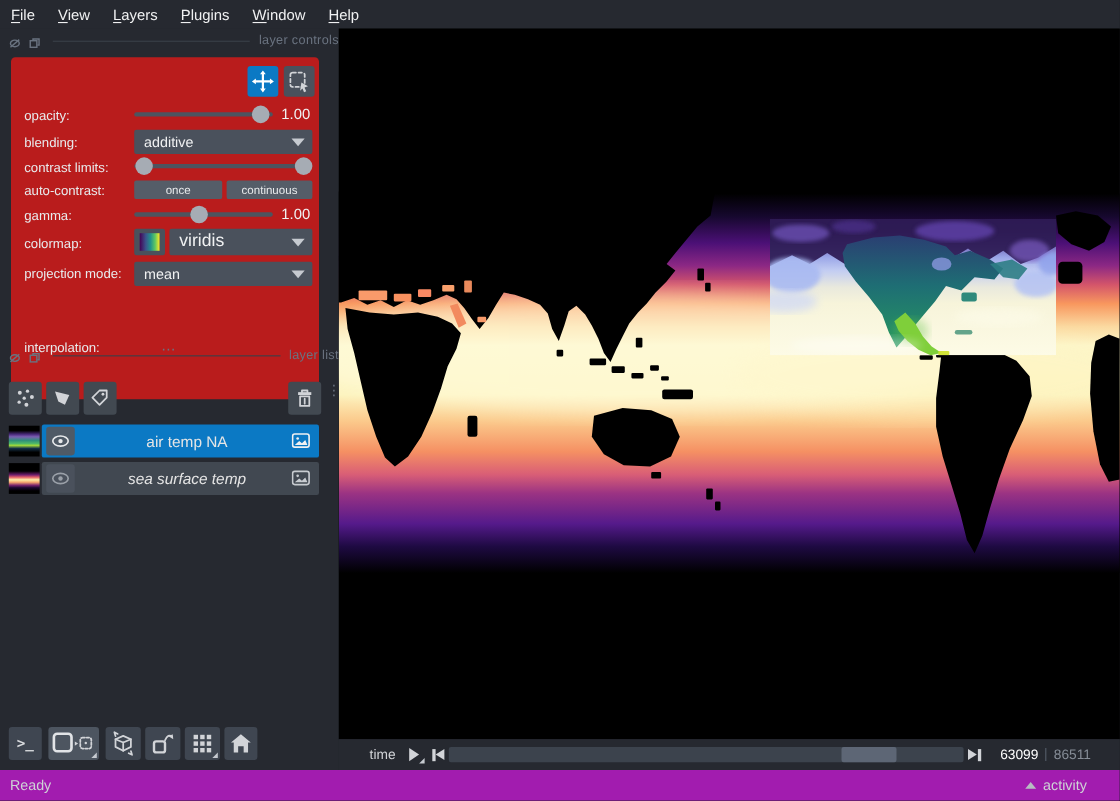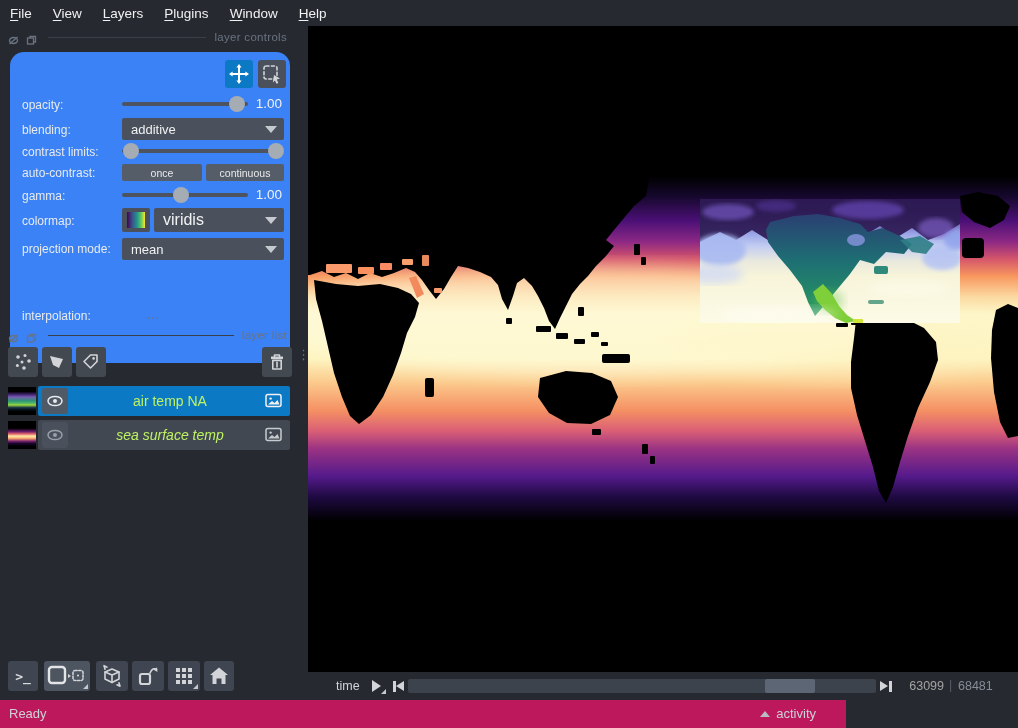--- a/index.html
+++ b/index.html
@@ -13,24 +13,24 @@
     font-size:13.5px; color:#f0f1f2; }
   .menubar .mitem { cursor:default; }
   .menubar .mitem u { text-decoration:underline; text-underline-offset:2px; }
 
   
   .leftpanel { position:absolute; left:0; top:26px; width:308px; height:674px; background:#262930; }
 
   .dock-title { position:absolute; left:0; width:308px; height:14px; display:flex; align-items:center; }
   .dock-title .ticon { width:11px; height:11px; margin-right:7px; flex:0 0 auto; }
   .dock-title .tline { flex:1; height:1px; background:#3a4049; margin:0 8px 0 4px; }
-  .dock-title .tlabel { font-size:11.5px; color:#6a7380; margin-right:21px; letter-spacing:.3px; }
+  .dock-title .tlabel { font-size:11.5px; color:#6a7380; letter-spacing:.3px; }
 
   .controls-box { position:absolute; left:10px; top:26px; width:280px; height:311px;
-    background:#3b82f6; border-radius:14px; }
+    background:#b91c1c; border-radius:4px; }
 
   .mode-btn { position:absolute; width:28px; height:28px; border-radius:3px; top:8px; }
   .mode-btn.pan { left:215px; background:#0b79c4; }
   .mode-btn.xform { left:248px; background:#4a515c; }
   .mode-btn svg { position:absolute; left:3px; top:3px; }
 
   .crow-label { position:absolute; left:12px; font-size:12px; color:#e8eaec; }
   .cvalue { position:absolute; right:8px; width:40px; text-align:right; font-size:13.5px; color:#f0f1f2; }
 
   .track { position:absolute; height:4px; border-radius:2px; background:#4d545f; }
@@ -63,21 +63,21 @@
   .thumb-viridis .tgrad { background:linear-gradient(180deg,#000 0%,#000 16%,#4a2a7c 28%,#7a5fb0 36%,#2f8f7a 48%,#4fb868 58%,#9fd93c 64%,#143046 74%,#000 86%,#000 100%); }
   .thumb-magma .tgrad { background:linear-gradient(180deg,#000 0%,#000 26%,#6e1e6e 38%,#e4626a 46%,#fdeea9 54%,#f9a86e 62%,#79226e 72%,#1c0630 80%,#000 90%,#000 100%); }
   .layer-body { flex:1; margin-left:2px; border-radius:2px; position:relative;
     display:flex; align-items:center; }
   .layer-body.sel { background:#0b79c4; }
   .layer-body.unsel { background:#414851; }
   .eyebtn { position:absolute; left:4px; top:2px; width:26px; height:26px; border-radius:3px;
     display:flex; align-items:center; justify-content:center; }
   .sel .eyebtn { background:#4f5a66; }
   .unsel .eyebtn { background:#4a515c; }
-  .layer-name { width:100%; text-align:center; font-size:14px; color:#bef264; padding-left:12px; }
+  .layer-name { width:100%; text-align:center; font-size:14px; color:#e5e5e5; padding-left:12px; }
   .typeicon { position:absolute; right:8px; top:7px; }
 
   .vwbtn { position:absolute; top:635px; height:30px; background:#3f4651; border-radius:3px;
     display:flex; align-items:center; justify-content:center; }
   .vwbtn.lit { background:#4d5560; }
   .console-glyph { font-family:"DejaVu Sans Mono", monospace; font-weight:bold; font-size:13px; color:#d9dbde; }
   .corner { position:absolute; right:2px; bottom:2px; width:0; height:0;
     border-left:5px solid transparent; border-bottom:5px solid #c6cad0; }
 
   
@@ -91,27 +91,27 @@
   .tri-r { position:absolute; width:0; height:0; border-top:6px solid transparent;
     border-bottom:6px solid transparent; border-left:9px solid #d2d4d8; top:2px; left:2px; }
   .tri-l { position:absolute; width:0; height:0; border-top:5px solid transparent;
     border-bottom:5px solid transparent; border-right:8px solid #d2d4d8; top:3px; left:4px; }
   .bar-v { position:absolute; width:2.5px; height:11px; background:#d2d4d8; top:2.5px; }
   .dims-track { position:absolute; left:100px; top:7px; width:468px; height:14px;
     background:#3c434d; border-radius:2px; }
   .dims-handle { position:absolute; left:357px; top:0; width:50px; height:14px;
     background:#5d6675; border-radius:2px; }
   .frame-cur { position:absolute; left:592px; top:7px; width:44px; text-align:right;
-    font-size:12.5px; color:#a3a3a3; }
+    font-size:12.5px; color:#ffffff; }
   .frame-sep { position:absolute; left:641px; top:6px; font-size:12.5px; color:#555d68; }
   .frame-tot { position:absolute; left:650px; top:7px; width:44px; text-align:left;
     font-size:12.5px; color:#868d97; }
 
   
-  .statusbar { position:absolute; left:0; top:700px; width:846px; height:28px; background:#be185d; }
+  .statusbar { position:absolute; left:0; top:700px; width:1018px; height:28px; background:#a21caf; }
   .status-text { position:absolute; left:9px; top:6px; font-size:13px; color:#ced2d6; }
   .activity { position:absolute; right:30px; top:6px; font-size:13px; color:#ced2d6;
     display:flex; align-items:center; gap:6px; }
   .tri-up { width:0; height:0; border-left:5px solid transparent; border-right:5px solid transparent;
     border-bottom:6px solid #b7bcc2; }
 
   .icon-stroke { stroke:#d2d4d8; fill:none; stroke-width:1.6; stroke-linecap:round; stroke-linejoin:round; }
   .icon-fill { fill:#d2d4d8; }
 </style>
 </head>
@@ -207,21 +207,21 @@
       <div class="combo" style="left:112px; top:186px; width:162px;">
         <span>mean</span>
         <span class="arrow"></span>
       </div>
 
       <span class="crow-label" style="top:216px;margin-top:41px;">interpolation:</span>
     </div>
 
     <div class="dots-h">⋯</div>
 
-    <div class="dock-title" style="top:302px;">
+    <div class="dock-title" style="top:290px;">
       <span class="ticon" style="margin-left:8px;">
         <svg width="11" height="11" viewBox="0 0 11 11">
             <ellipse cx="5.5" cy="5.5" rx="4" ry="3" style="fill:none;stroke:#6a7380;stroke-width:1.3"></ellipse>
             <line x1="1.5" y1="9" x2="9.5" y2="2" style="stroke:#6a7380;stroke-width:1.3"></line>
           </svg>
       </span>
       <span class="ticon">
         <svg width="11" height="11" viewBox="0 0 11 11">
             <rect x="1.5" y="3" width="6" height="6" style="fill:none;stroke:#6a7380;stroke-width:1.3"></rect>
             <path d="M4 3 V1.5 H9.5 V7 H8" style="fill:none;stroke:#6a7380;stroke-width:1.3"></path>
@@ -486,21 +486,21 @@
     </span>
     <div class="dims-track">
       <div class="dims-handle"></div>
     </div>
     <span class="dimsbtn" style="left:570px;">
       <span class="tri-r" style="border-left-width:8px;border-top-width:5px;border-bottom-width:5px;top:3px;left:2px;"></span>
       <span class="bar-v" style="left:11px;"></span>
     </span>
     <span class="frame-cur">63099</span>
     <span class="frame-sep">|</span>
-    <span class="frame-tot">68481</span>
+    <span class="frame-tot">86511</span>
   </div>
 
   <div class="statusbar">
     <span class="status-text">Ready</span>
     <span class="activity">
       <span class="tri-up"></span>
       <span>activity</span>
     </span>
   </div>
 

